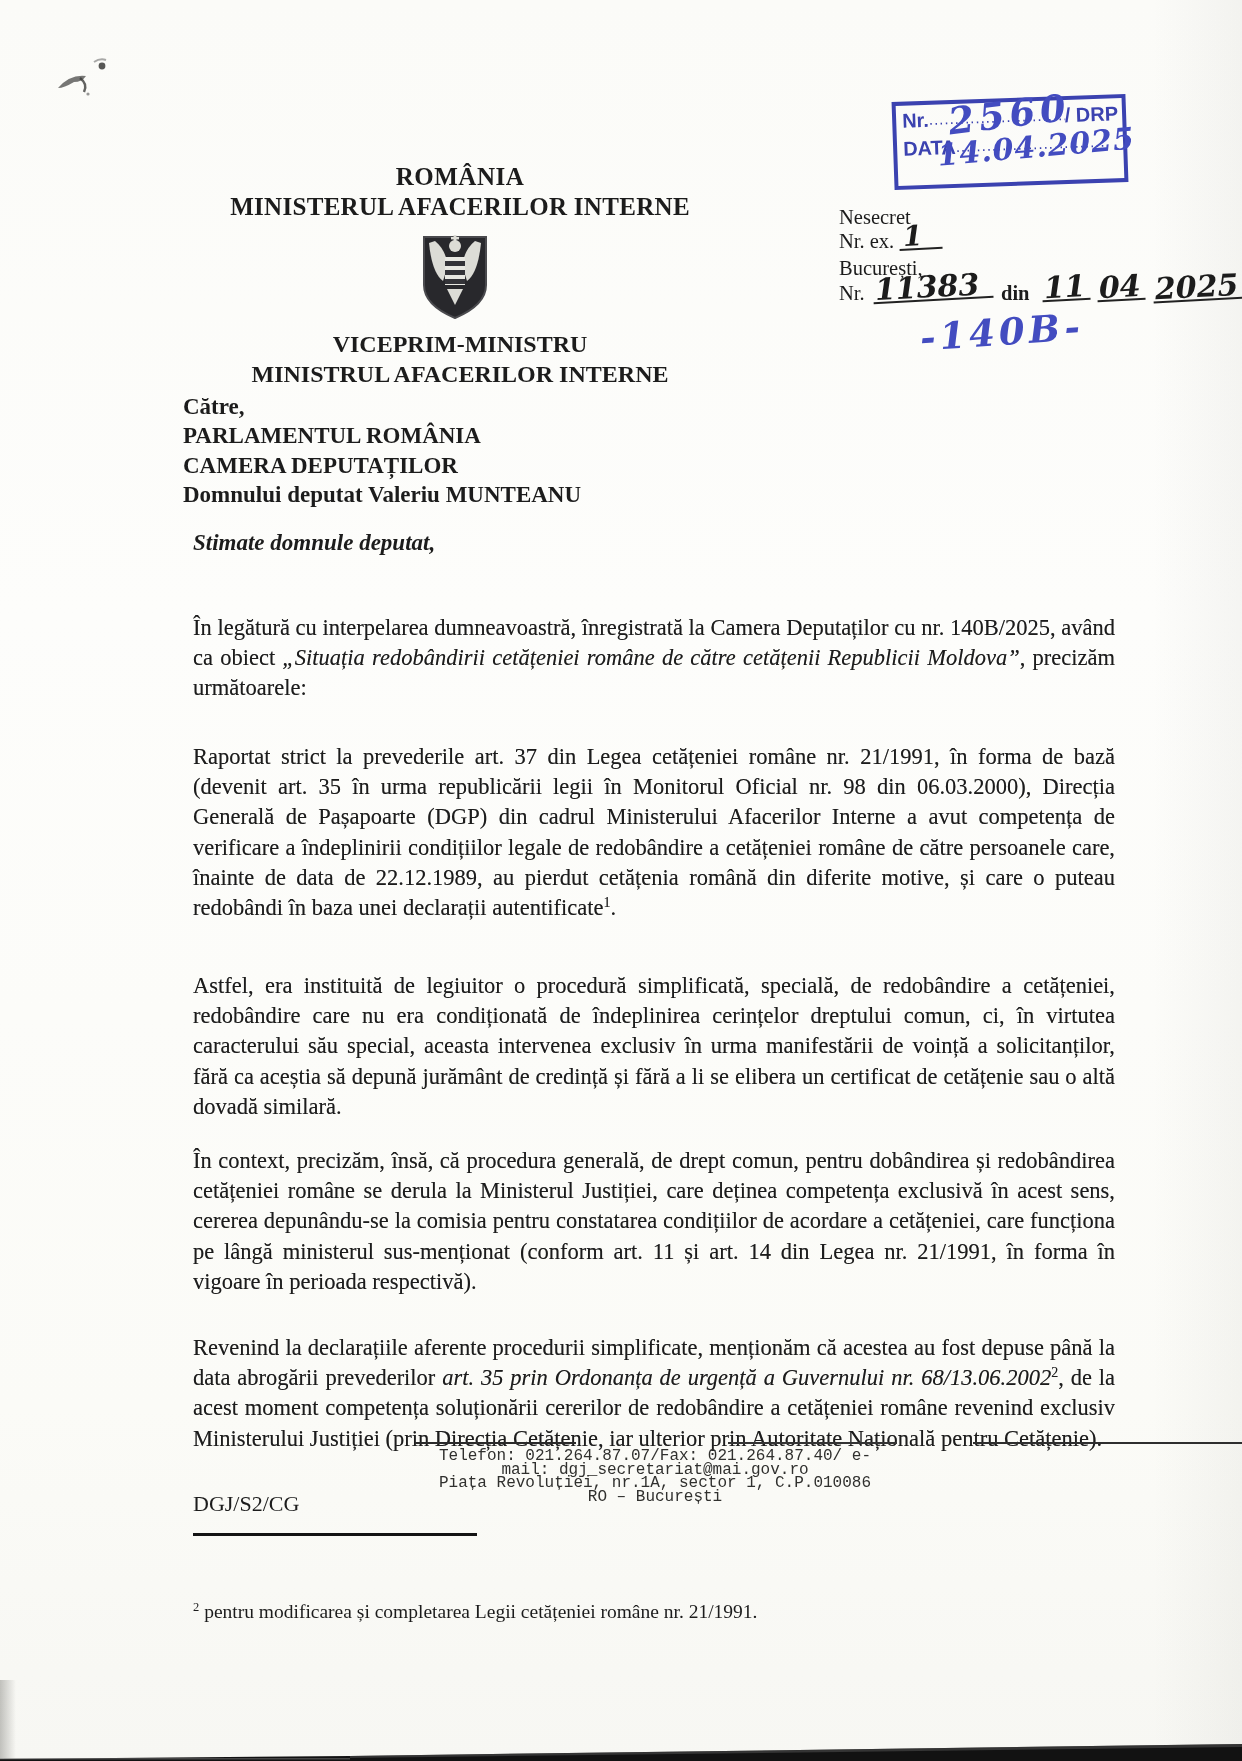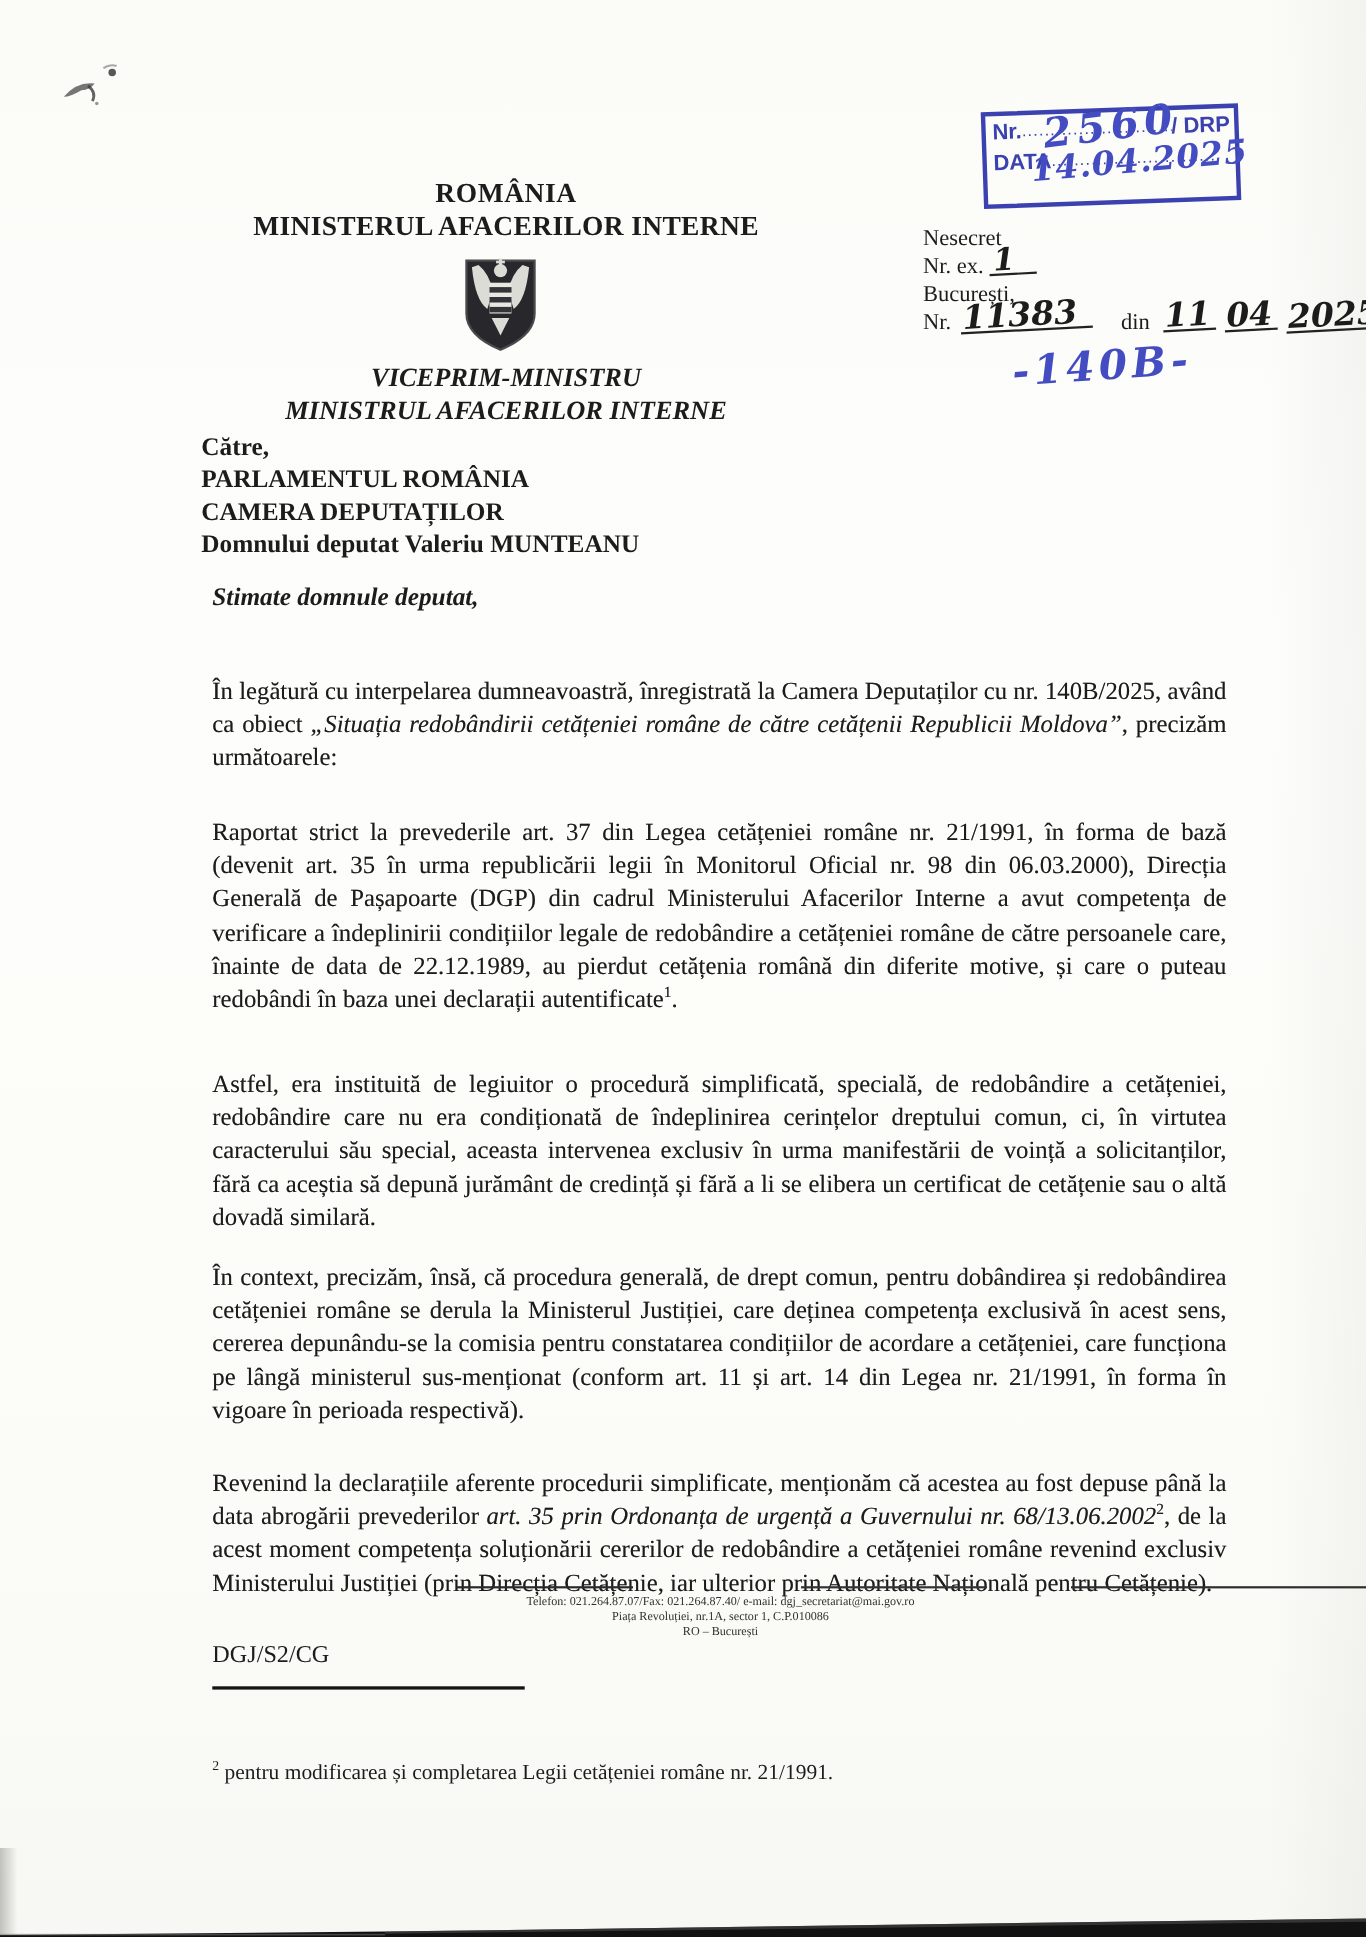--- a/index.html
+++ b/index.html
@@ -31,37 +31,37 @@
   .u{border-bottom:2px solid #222;}
   .regline{display:flex;align-items:baseline;}
 
   .annot140{position:absolute;left:920px;top:310px;font-size:37px;letter-spacing:4px;
     transform:rotate(-4deg);white-space:nowrap;}
 
   
   .head-center{position:absolute;left:90px;width:740px;text-align:center;font-weight:700;}
   .t-country{top:163px;font-size:25px;letter-spacing:0.5px;}
   .t-ministry{top:193px;font-size:25px;letter-spacing:0.3px;}
-  .t-office{top:329px;font-size:24px;line-height:30px;font-style:italic;}
+  .t-office{top:329px;font-size:24px;line-height:30px;}
 
   .recipient{position:absolute;left:183px;top:392px;font-weight:700;font-size:23px;line-height:29.3px;}
   .salutation{position:absolute;left:193px;top:530px;font-weight:700;font-style:italic;font-size:23px;}
 
   
   .para{position:absolute;left:193px;width:922px;text-align:justify;
     font-size:22.5px;line-height:30.2px;text-shadow:0 0 0.4px rgba(20,20,20,0.45);margin-top:42px;}
   .para sup{font-size:14px;line-height:0;}
   .p1{top:571px;} .p2{top:700px;} .p3{top:929px;} .p4{top:1104px;} .p5{top:1291px;}
 
   
   .footer-rule{position:absolute;left:415px;top:1442px;width:846px;height:2.4px;
     background:linear-gradient(90deg,#2a2a2a 0%,#2a2a2a 19%,transparent 19%,transparent 37%,
       #343434 37%,#343434 57%,transparent 57%,transparent 66%,#2e2e2e 66%,#2e2e2e 100%);}
   .footer-text{position:absolute;left:425px;top:1450px;width:460px;text-align:center;
-    font-size:11px;line-height:13.5px;color:#30302e;}
+    font-size:16px;line-height:13.5px;color:#30302e;font-family:Liberation Mono, monospace;}
   .ref-code{position:absolute;left:193px;top:1491px;font-size:22px;}
   .fn-rule{position:absolute;left:193px;top:1533px;width:284px;height:2.6px;background:#141414;}
   .footnote{position:absolute;left:193px;width:926px;text-align:justify;font-size:19.5px;line-height:26px;}
   .footnote sup{font-size:12.5px;line-height:0;}
   .fn1{top:1544px;} .fn2{top:1599px;}
 
   .smudge{position:absolute;left:50px;top:48px;}
   .coat{position:absolute;left:417px;top:225px;}
   .scanband{position:absolute;left:0;top:1735px;}
 </style>
@@ -97,21 +97,21 @@
 
   <div class="cls" style="top:205px;text-align:center;">Nesecret</div>
   <div class="cls" style="top:229px;">
     <span>Nr. ex.</span>
     <span class="hw-inline u" style="padding:0 20px 2px 4px;">1</span>
   </div>
   <div class="cls" style="top:256px;">București,</div>
   <div class="cls regline" style="top:280px;">
     <span>Nr.</span>
     <span class="hw-inline u" style="margin-left:8px;padding:0 14px 2px 2px;font-size:30px;">11383</span>
-    <span style="margin-left:26px;">din</span>
+    <span style="margin-left:8px;font-weight:bold;">din</span>
     <span class="hw-inline u" style="margin-left:12px;padding:0 4px 2px 2px;font-size:30px;">11</span>
     <span class="hw-inline u" style="margin-left:8px;padding:0 4px 2px 2px;font-size:30px;">04</span>
     <span class="hw-inline u" style="margin-left:8px;padding:0 6px 2px 2px;font-size:30px;">2025</span>
   </div>
 
   <div class="hw hw-blue annot140">-140B-</div>
 
   <div class="head-center t-country">ROMÂNIA</div>
   <div class="head-center t-ministry">MINISTERUL AFACERILOR INTERNE</div>
 

